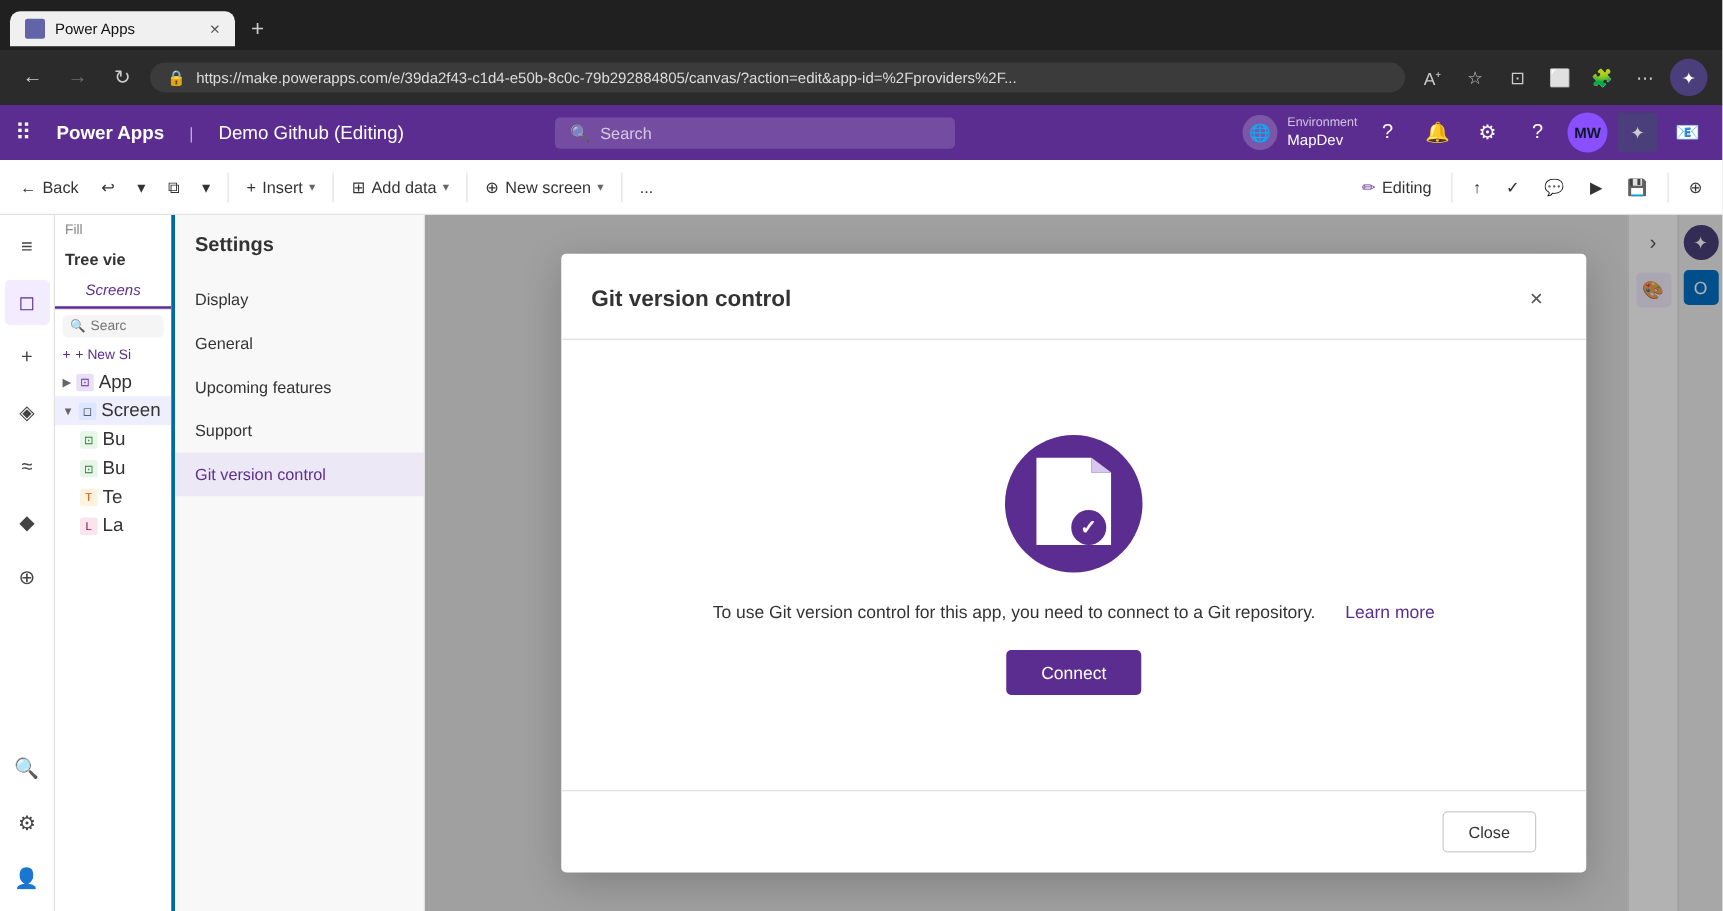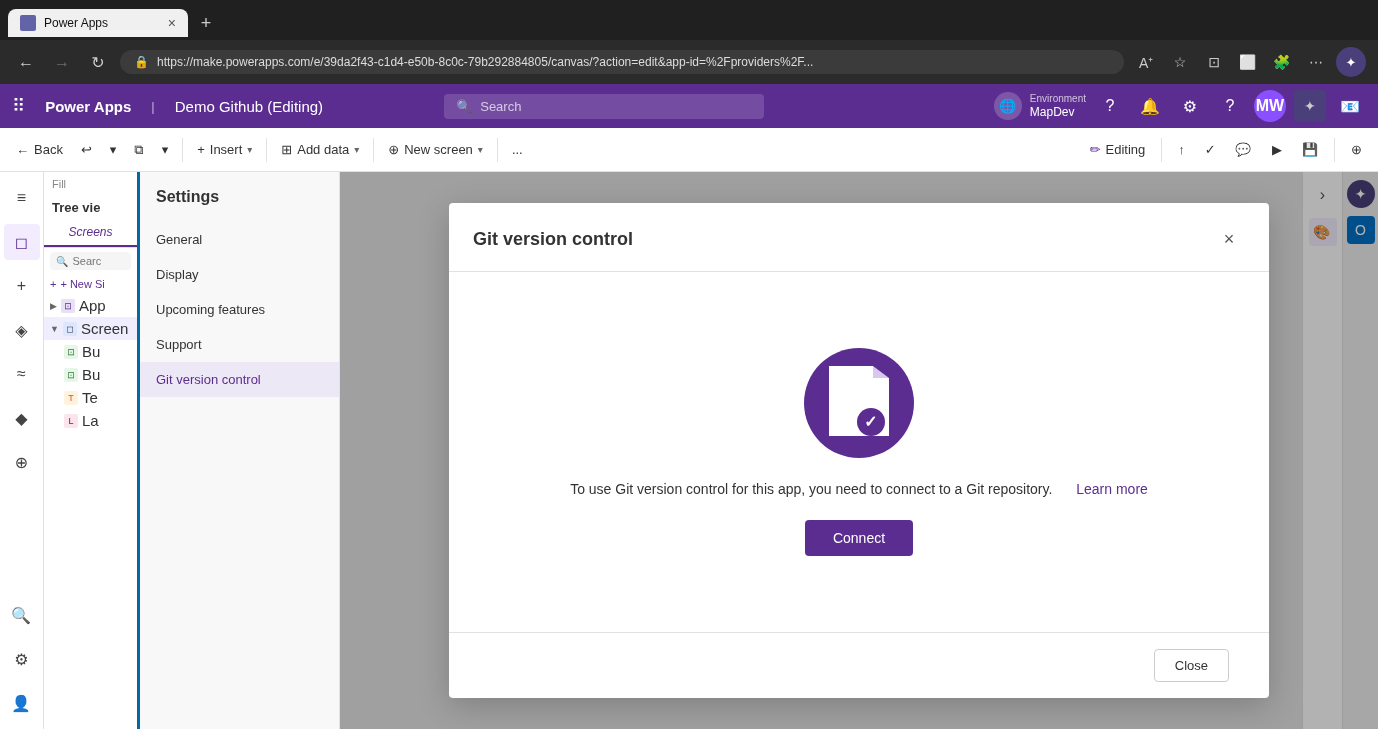--- a/index.html
+++ b/index.html
@@ -25,21 +25,21 @@
     .app-title-sep { color: rgba(255,255,255,0.6); margin: 0 8px; }
     .app-subtitle { color: white; font-size: 15px; font-weight: 400; }
     .header-search { flex: 0 0 320px; background: rgba(255,255,255,0.15); border-radius: 4px; display: flex; align-items: center; padding: 5px 12px; margin: 0 auto; }
     .header-search input { background: transparent; border: none; outline: none; color: white; font-size: 13px; width: 100%; }
     .header-search input::placeholder { color: rgba(255,255,255,0.7); }
     .search-icon-sm { color: rgba(255,255,255,0.7); margin-right: 8px; }
     .header-right { display: flex; align-items: center; gap: 8px; margin-left: auto; }
     .env-badge { display: flex; align-items: center; gap: 8px; color: rgba(255,255,255,0.9); font-size: 12px; cursor: pointer; }
     .env-icon { width: 28px; height: 28px; background: rgba(255,255,255,0.2); border-radius: 50%; display: flex; align-items: center; justify-content: center; font-size: 14px; color: white; }
     .header-icon-btn { width: 32px; height: 32px; display: flex; align-items: center; justify-content: center; color: white; font-size: 16px; cursor: pointer; border-radius: 4px; }
-    .avatar { width: 32px; height: 32px; background: #8a4fff; border-radius: 50%; display: flex; align-items: center; justify-content: center; color: #ffffff; font-size: 16px; font-weight: 600; cursor: pointer; }
+    .avatar { width: 32px; height: 32px; background: #8a4fff; border-radius: 50%; display: flex; align-items: center; justify-content: center; color: #0f172a; font-size: 12px; font-weight: 600; cursor: pointer; }
 
     
     .toolbar { background: white; border-bottom: 1px solid #e1e1e1; display: flex; align-items: center; padding: 0 8px; height: 44px; gap: 2px; }
     .toolbar-btn { display: flex; align-items: center; gap: 5px; padding: 5px 8px; border-radius: 4px; cursor: pointer; color: #333; font-size: 13px; border: none; background: transparent; }
     .toolbar-btn .chevron { font-size: 10px; color: #666; }
     .toolbar-sep { width: 1px; height: 24px; background: #e1e1e1; margin: 0 4px; }
     .toolbar-editing { display: flex; align-items: center; gap: 5px; color: #333; font-size: 13px; padding: 5px 8px; }
     .editing-icon { color: #5c2d91; }
     .toolbar-right { margin-left: auto; display: flex; align-items: center; gap: 4px; }
 
@@ -256,22 +256,22 @@
       <span class="tree-item-label">Te</span>
     </div>
     <div class="tree-item" style="padding-left:20px;">
       <span class="tree-item-icon" style="background:#fce4ec;color:#880e4f;">L</span>
       <span class="tree-item-label">La</span>
     </div>
   </div>
 
   <div class="settings-sidebar">
     <div class="settings-title">Settings</div>
+    <div class="settings-menu-item">Display</div>
     <div class="settings-menu-item">General</div>
-    <div class="settings-menu-item">Display</div>
     <div class="settings-menu-item">Upcoming features</div>
     <div class="settings-menu-item">Support</div>
     <div class="settings-menu-item active">Git version control</div>
   </div>
 
   <div class="canvas-area" style="margin-left:200px;">
 
     <div class="modal-overlay">
       <div class="modal">
         <div class="modal-header">

